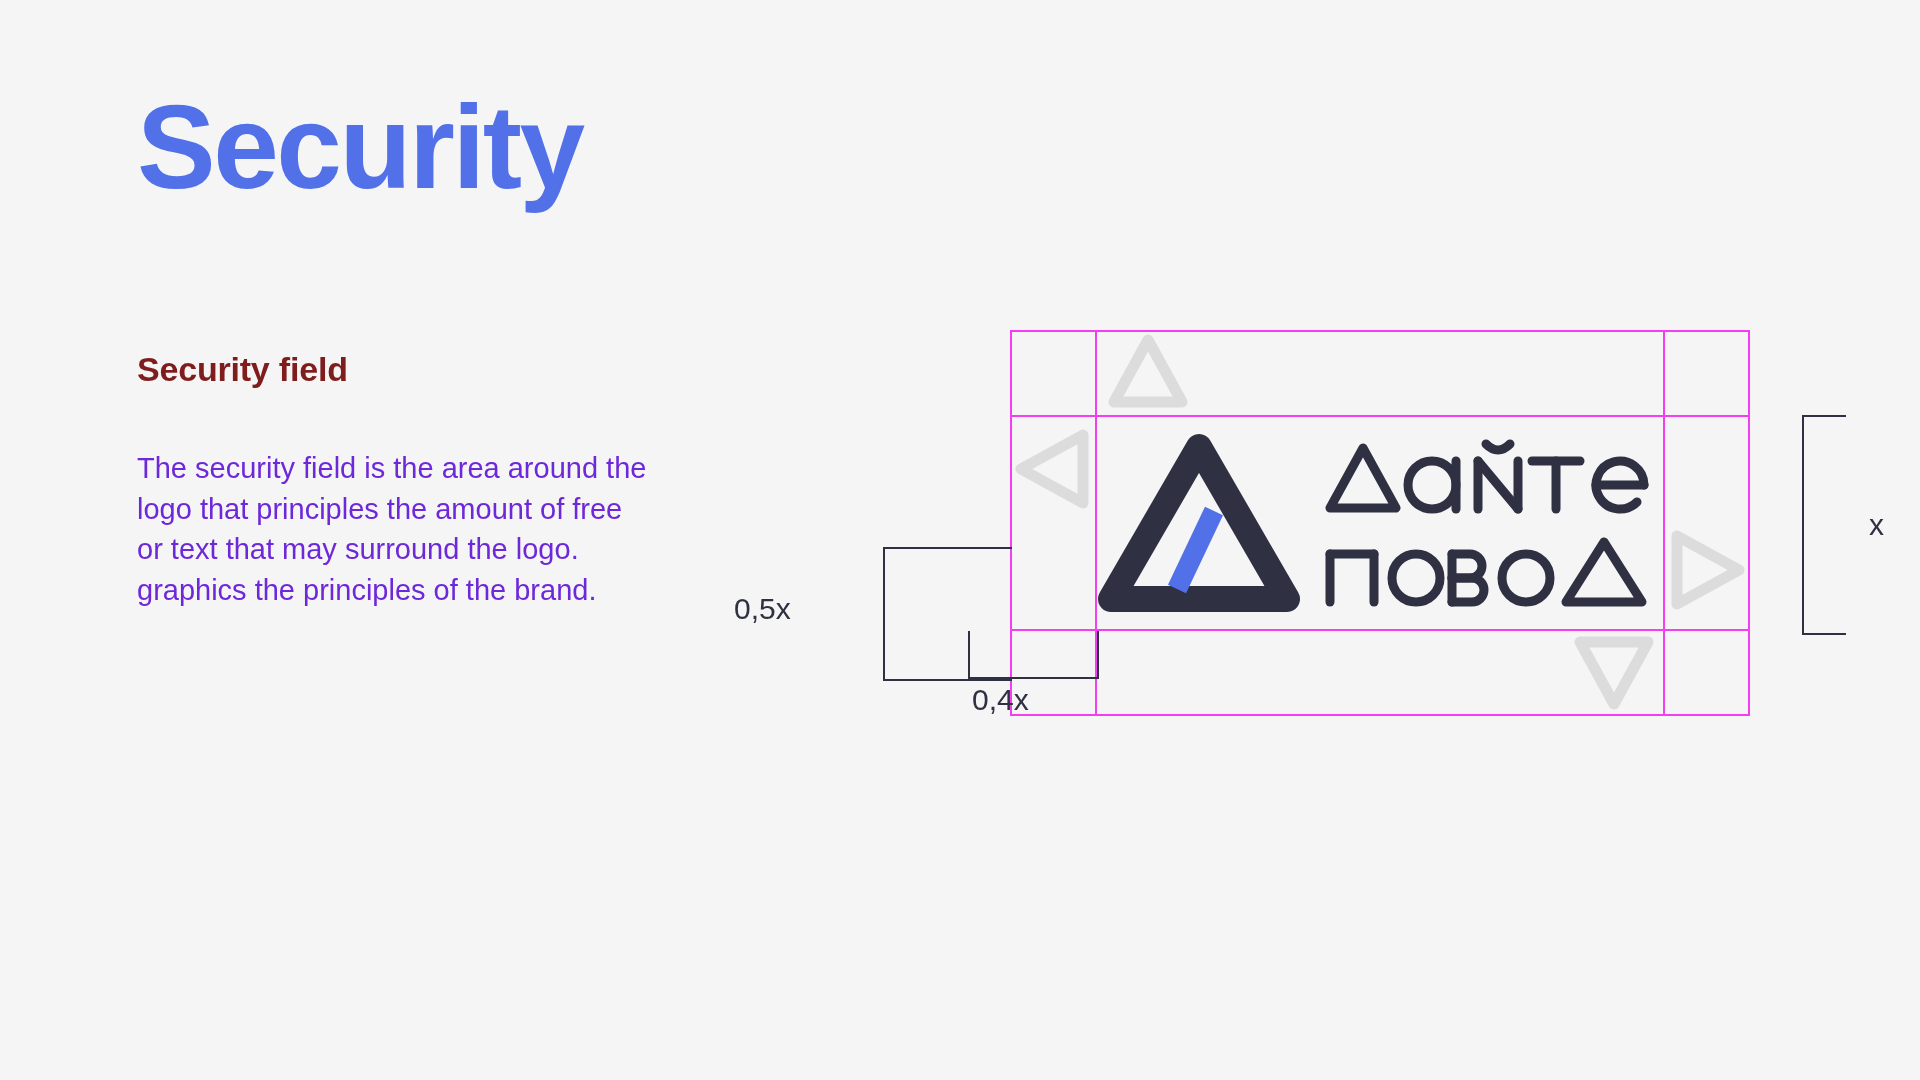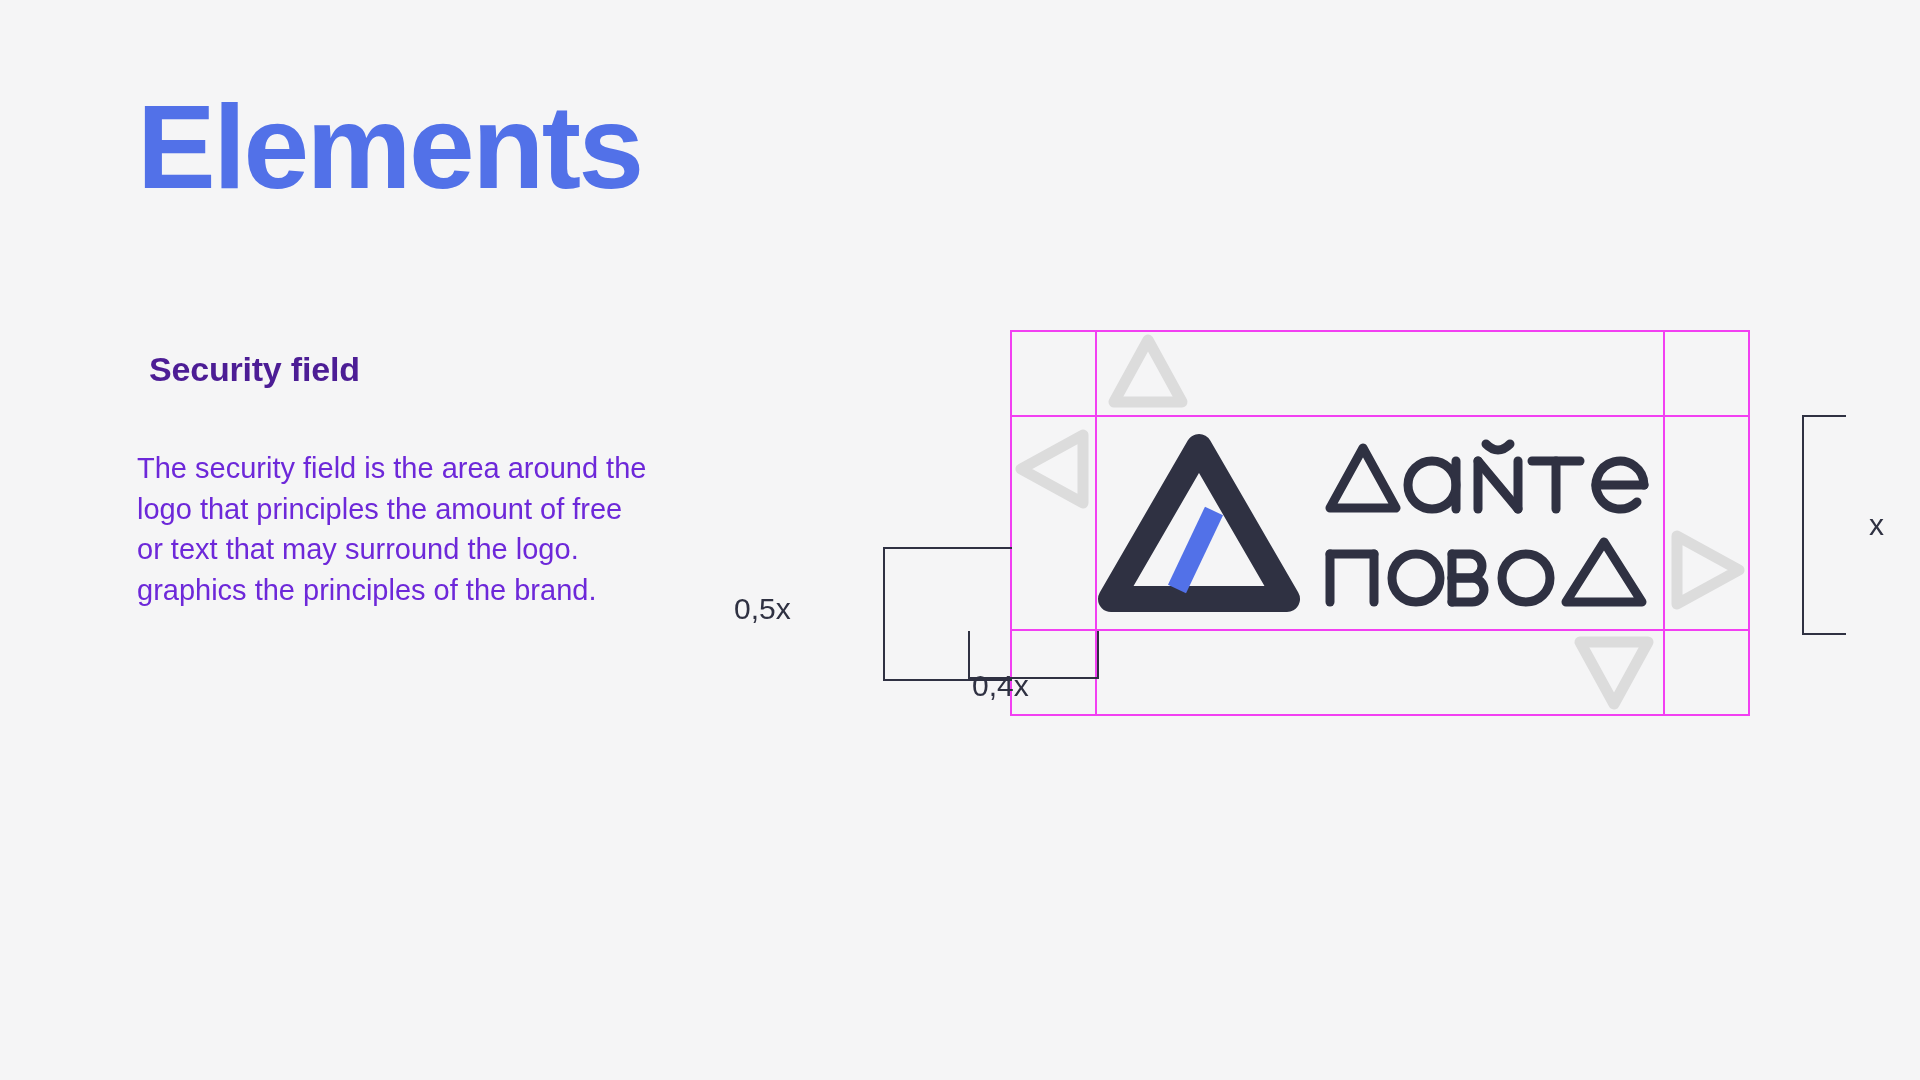--- a/index.html
+++ b/index.html
@@ -30,25 +30,25 @@
     line-height: 1.0;
     letter-spacing: -2.5px;
     color: #5271E8;
     margin: 0;
     white-space: nowrap;
   }
 
   .section-heading {
     font-size: 34px;
     font-weight: 700;
-    color: #4c1d95;
+    color: #7f1d1d;
     margin: 0;
     letter-spacing: -0.2px;
     position: absolute;
-    left: 12px;
+    left: 0;
     top: 262px;
     white-space: nowrap;
     text-align: right;
   }
 
   .body-copy {
     position: absolute;
     left: 0;
     top: 360px;
     font-size: 29px;
@@ -133,28 +133,28 @@
   }
 
   .dim-label {
     position: absolute;
     font-size: 30px;
     color: #2F3142;
     white-space: nowrap;
   }
   .label-x   { right: -134px; top: 178px; }
   .label-05x { left: -276px;  top: 262px; }
-  .label-04x { left: -38px;   top: 339px; }
+  .label-04x { left: -38px;   top: 353px; }
 </style>
 </head>
 <body>
 
 <div class="left-col">
 
-  <h1 class="page-title">Elements</h1>
+  <h1 class="page-title">Security</h1>
 
   <h2 class="section-heading">Security field</h2>
 
   <p class="body-copy">
     <span class="line">The security field is the area around the</span>
     <span class="line">logo that principles the amount of free</span>
     <span class="line">or text that may surround the logo.</span>
     <span class="line">graphics the principles of the brand.</span>
   </p>
 

